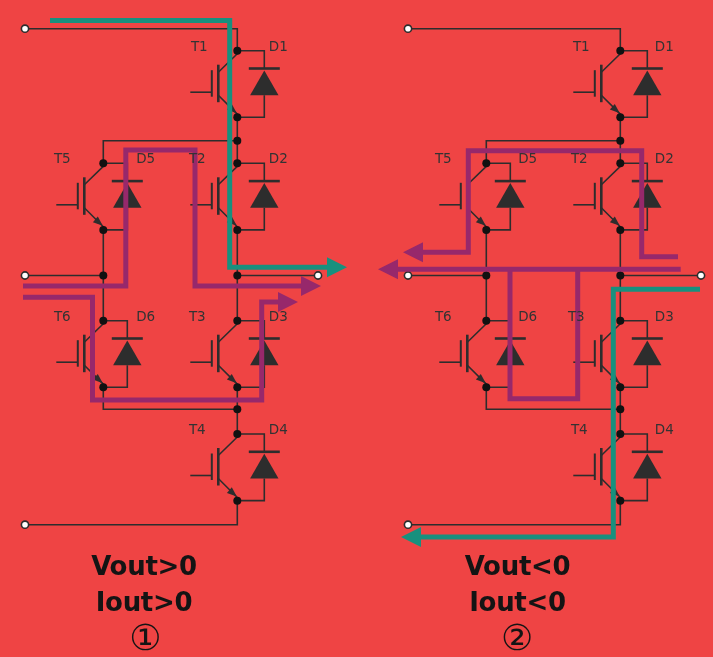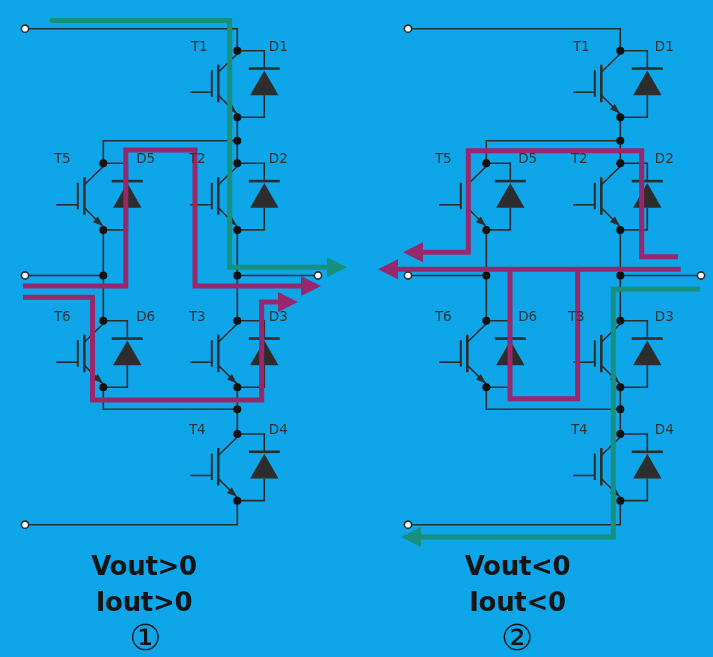--- a/index.html
+++ b/index.html
@@ -1,16 +1,16 @@
 <!DOCTYPE html>
 <html style="--teal: #18907E; --mag: #97286B; --wire: #2D2D2D; --label: #333333;"><head>
 <meta charset="utf-8">
 <style>
   html,body{margin:0;padding:0;background:#ffffff;}
-  #stage{position:relative;width:713px;height:657px;background:#0ea5e9;overflow:hidden;}
+  #stage{position:relative;width:713px;height:657px;background:#ef4444;overflow:hidden;}
   svg{position:absolute;left:0;top:0;}
   .wire{stroke:var(--wire);stroke-width:1.6;fill:none;}
   .bar{stroke:var(--wire);stroke-width:2.6;fill:none;}
   .gbar{stroke:var(--wire);stroke-width:2.0;fill:none;}
   .blk{fill:var(--wire);stroke:none;}
   .dot{fill:#111;stroke:none;}
   .term{fill:#fff;stroke:var(--wire);stroke-width:1.6;}
   .teal{stroke:var(--teal);stroke-width:5;fill:none;}
   .tealfill{fill:var(--teal);stroke:none;}
   .mag{stroke:var(--mag);stroke-width:5;fill:none;}

